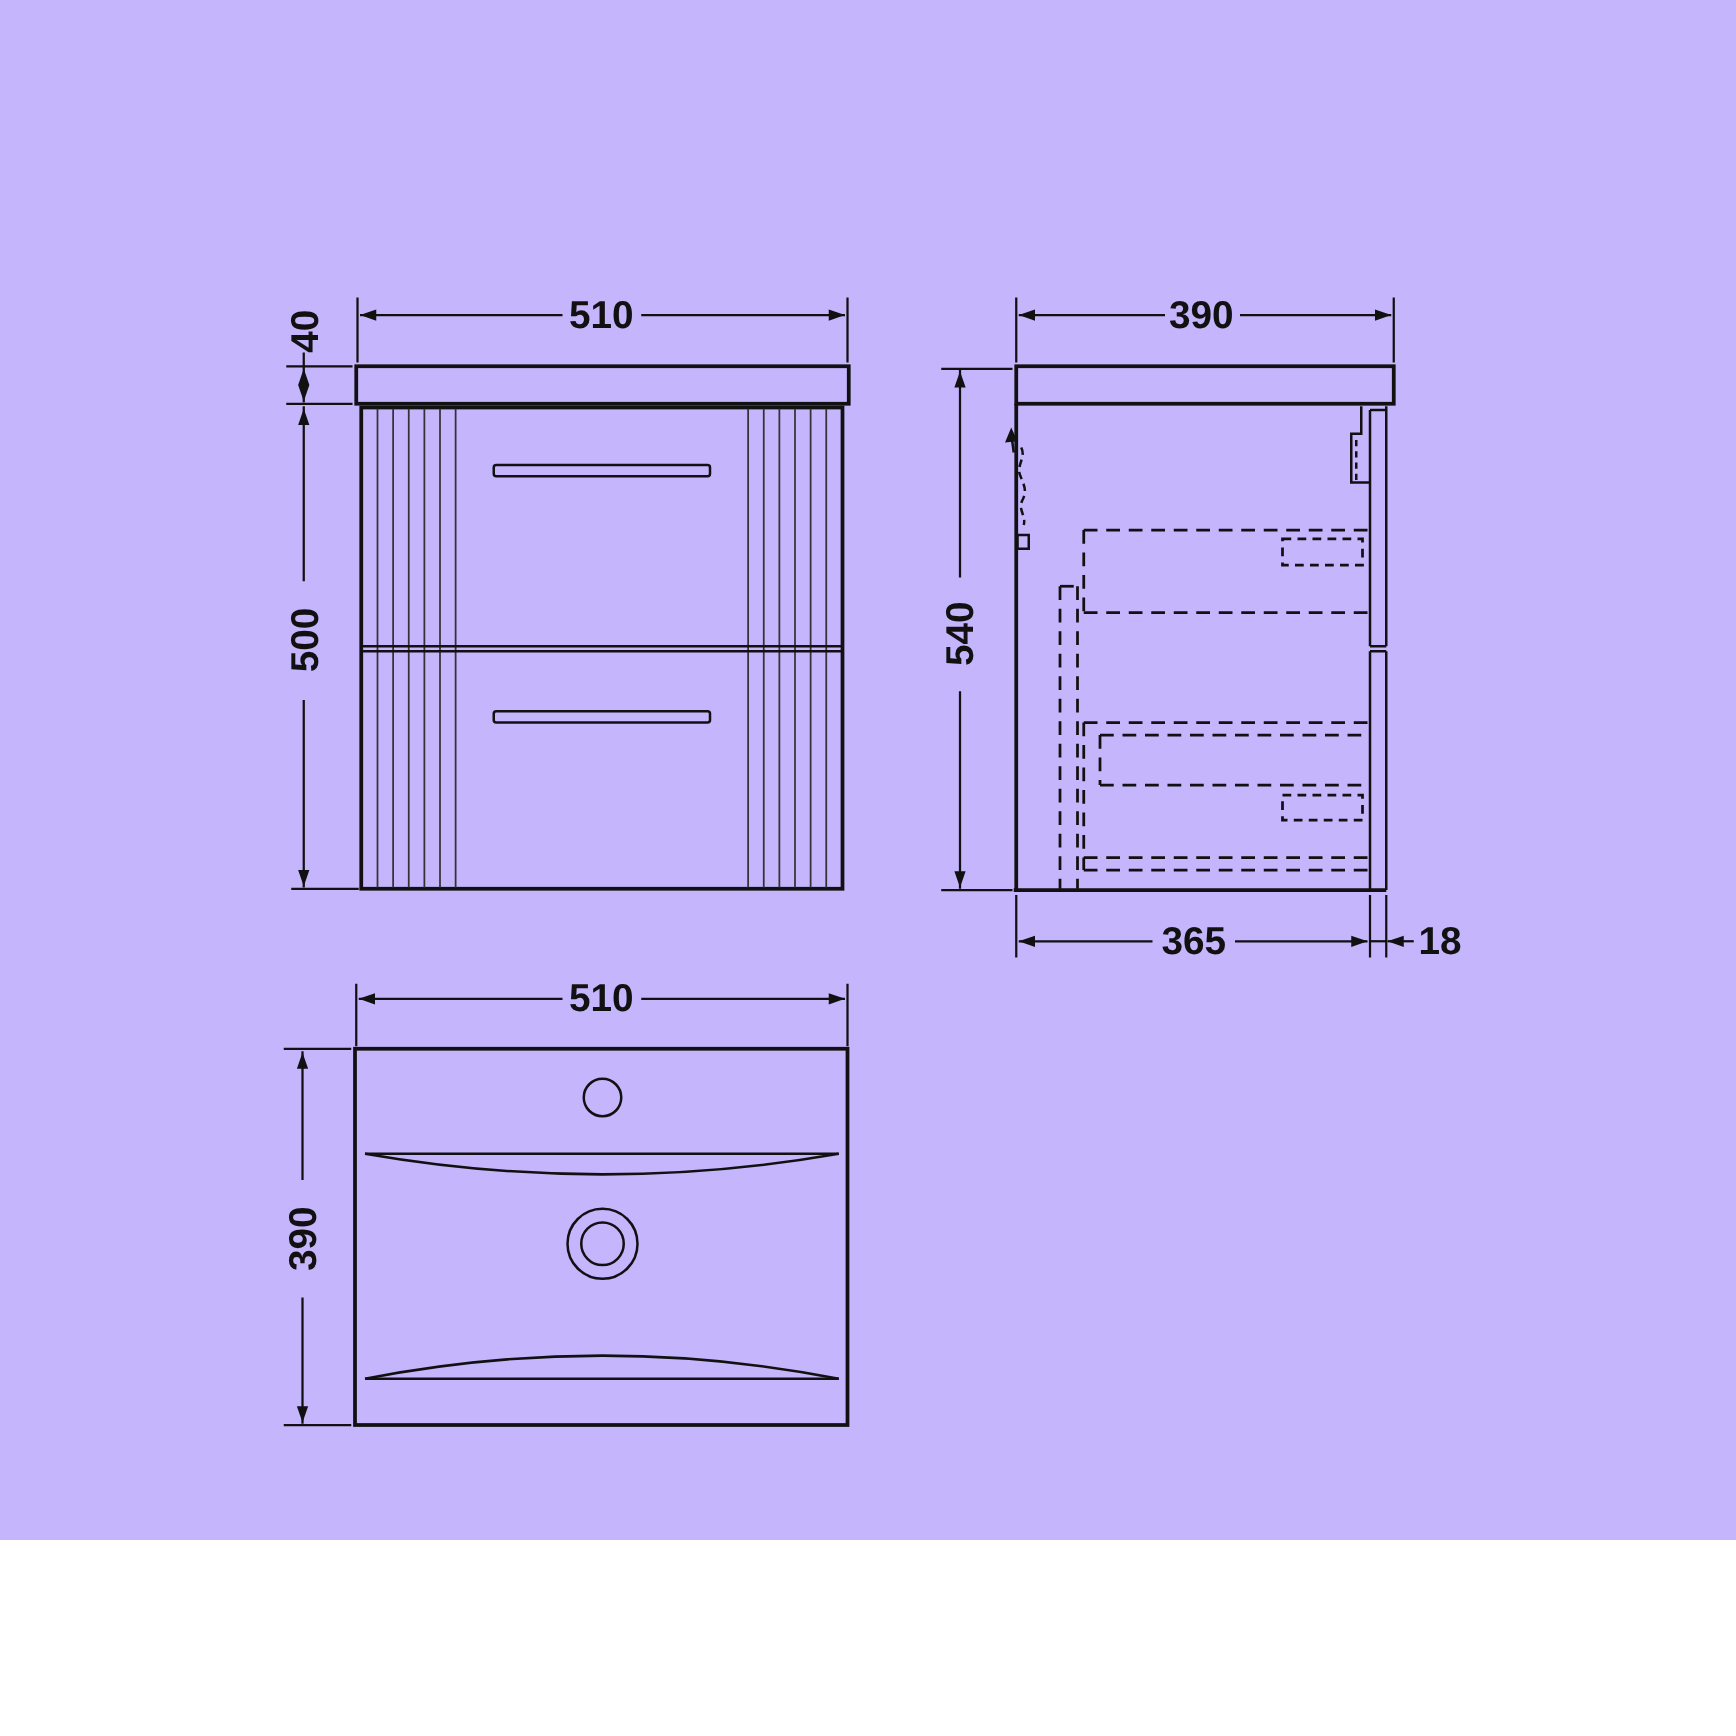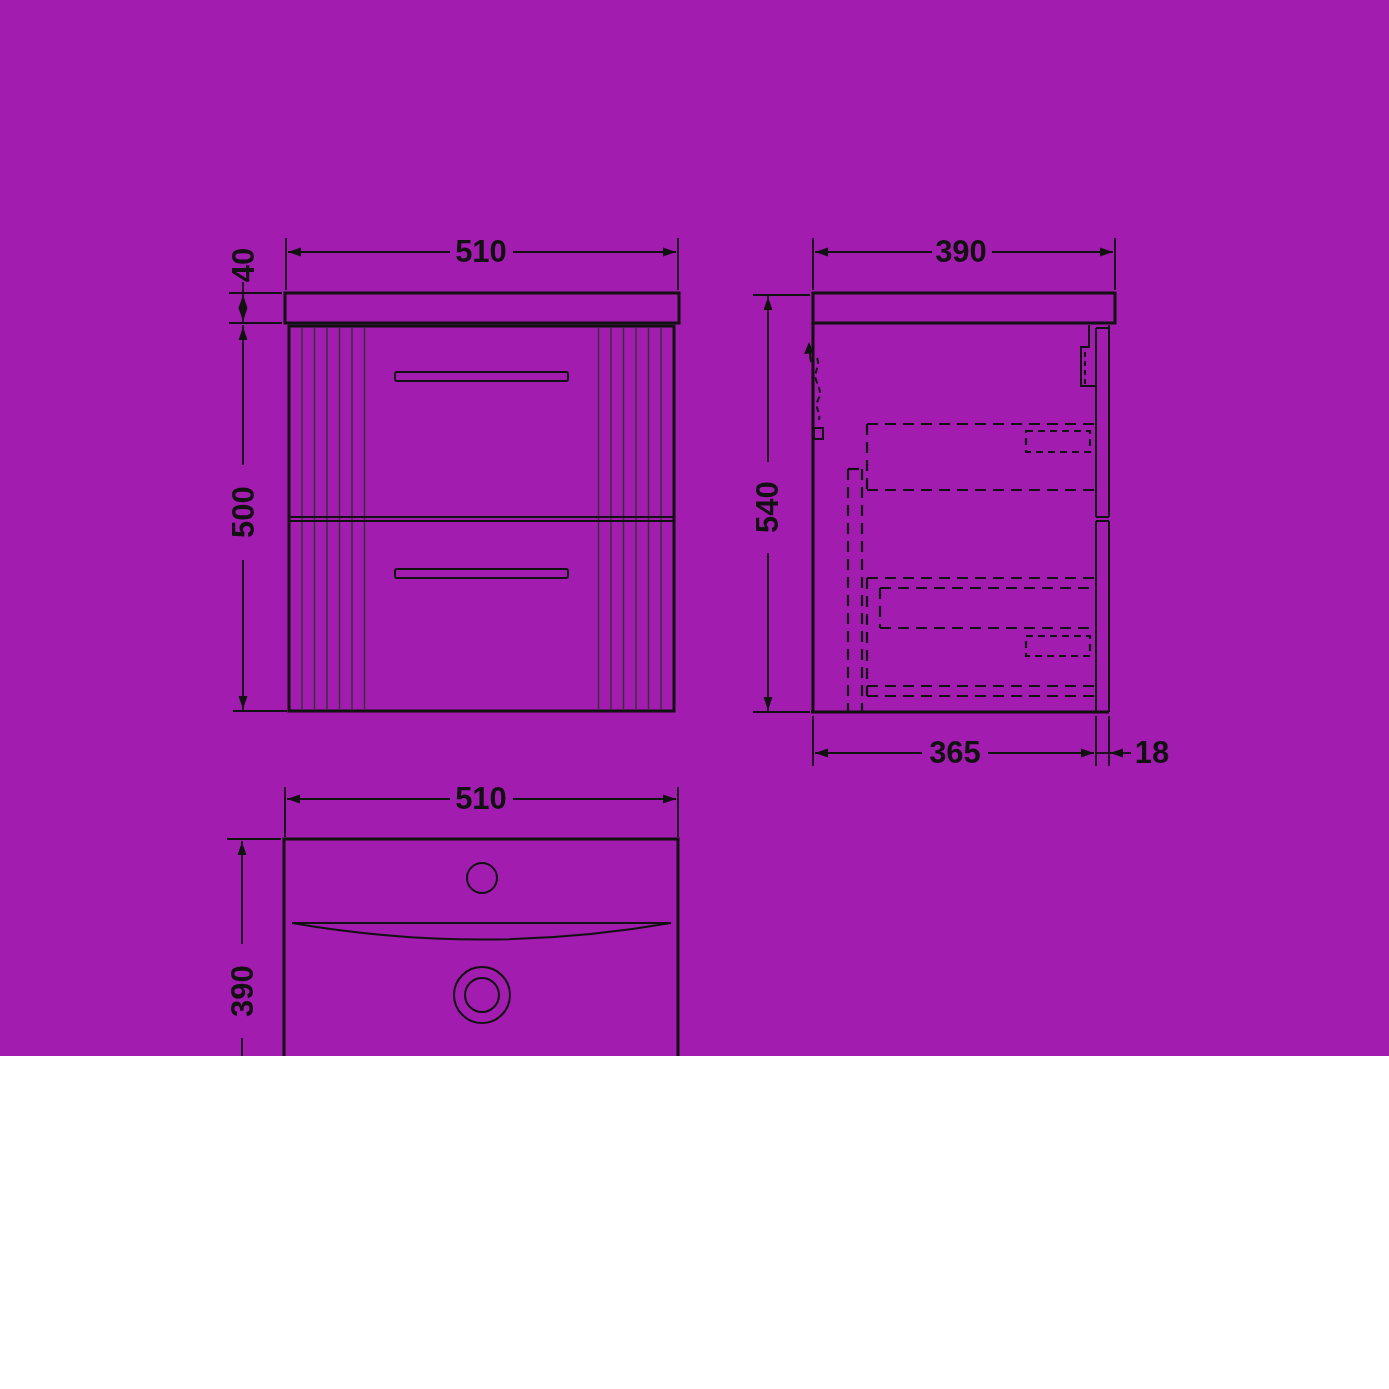--- a/index.html
+++ b/index.html
@@ -1,19 +1,19 @@
 <!DOCTYPE html>
 <html><head>
 <meta charset="utf-8">
 <style>
   html,body{margin:0;padding:0;background:#ffffff;}
   .canvas{
     position:relative;
-    width:1389px;height:1056px;
-    background:#a21caf;
+    width:1389px;height:1232px;
+    background:#c4b5fd;
     font-family:"Liberation Sans", sans-serif;
   }
   svg{position:absolute;left:0;top:0;}
   .outline{stroke:#111;stroke-width:3;fill:none;}
   .thin{stroke:#111;stroke-width:2;fill:none;}
   .flute{stroke:#333;stroke-width:1.4;fill:none;}
   .dim{stroke:#111;stroke-width:1.8;fill:none;}
   .arrow{fill:#111;stroke:none;}
   .dashL{stroke:#111;stroke-width:2.2;fill:none;stroke-dasharray:11 7;}
   .dashS{stroke:#111;stroke-width:2.2;fill:none;stroke-dasharray:7 5;}

